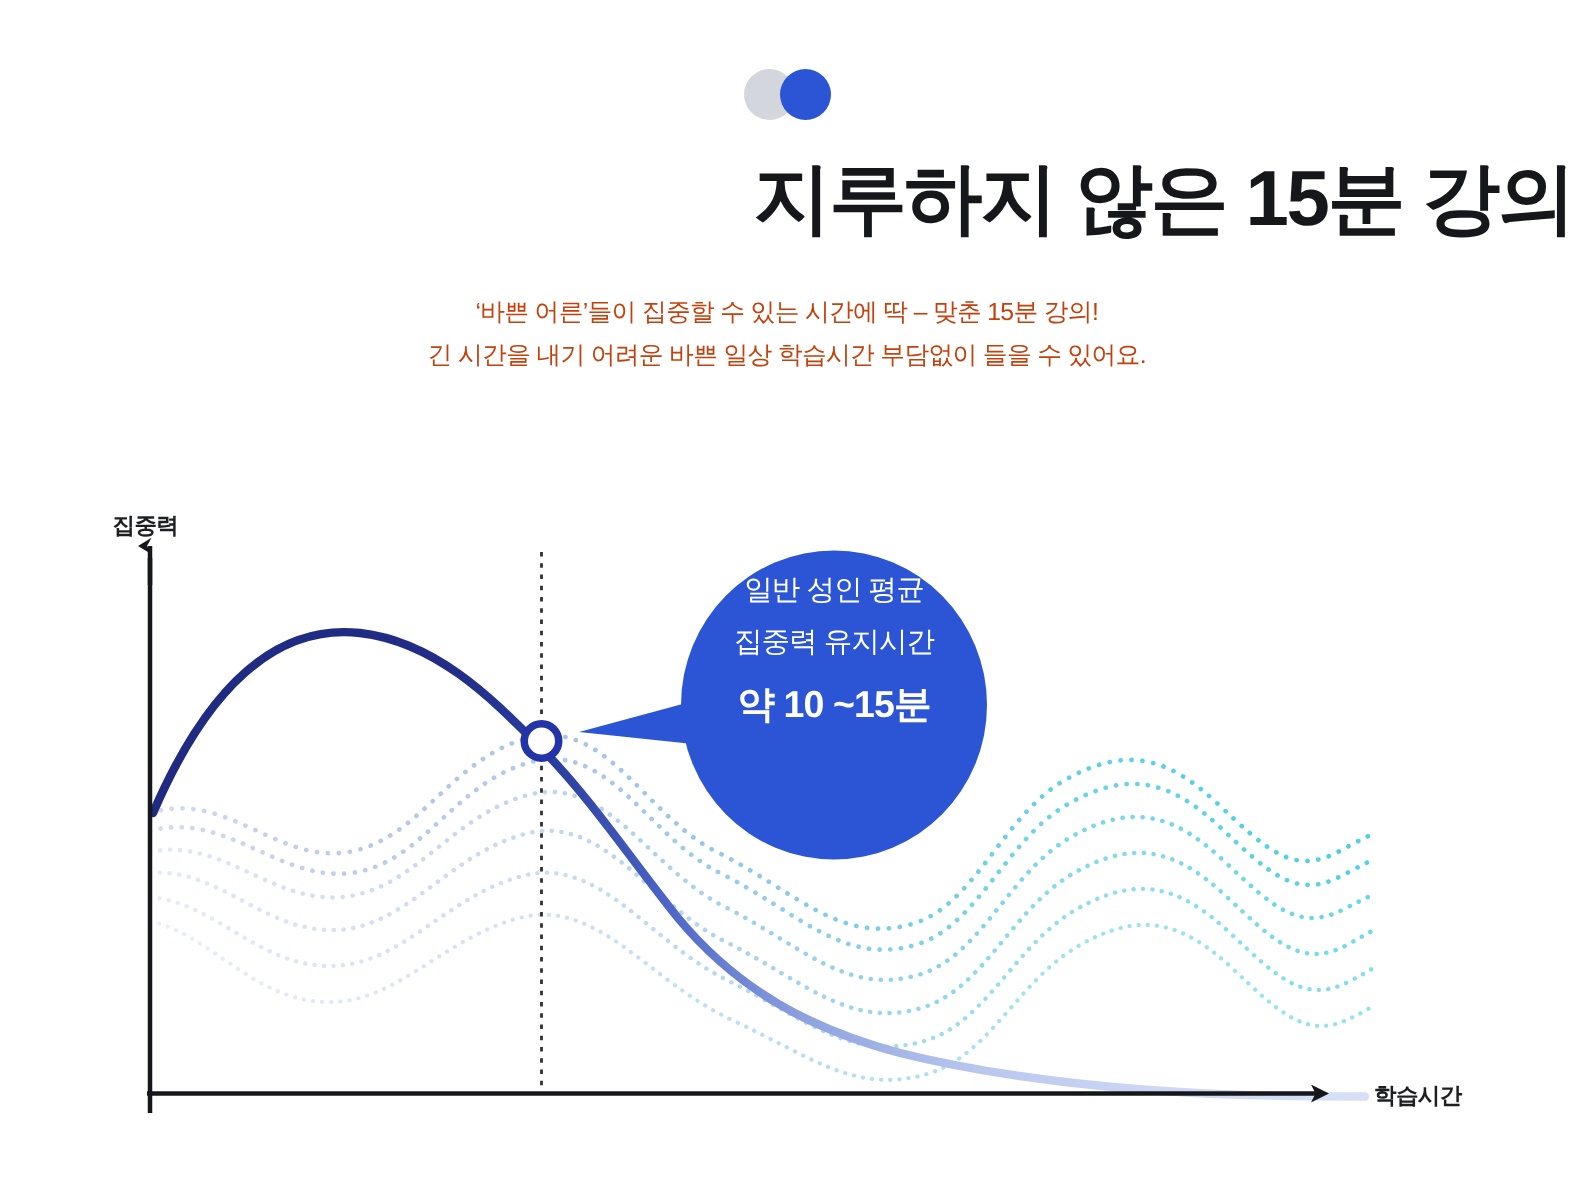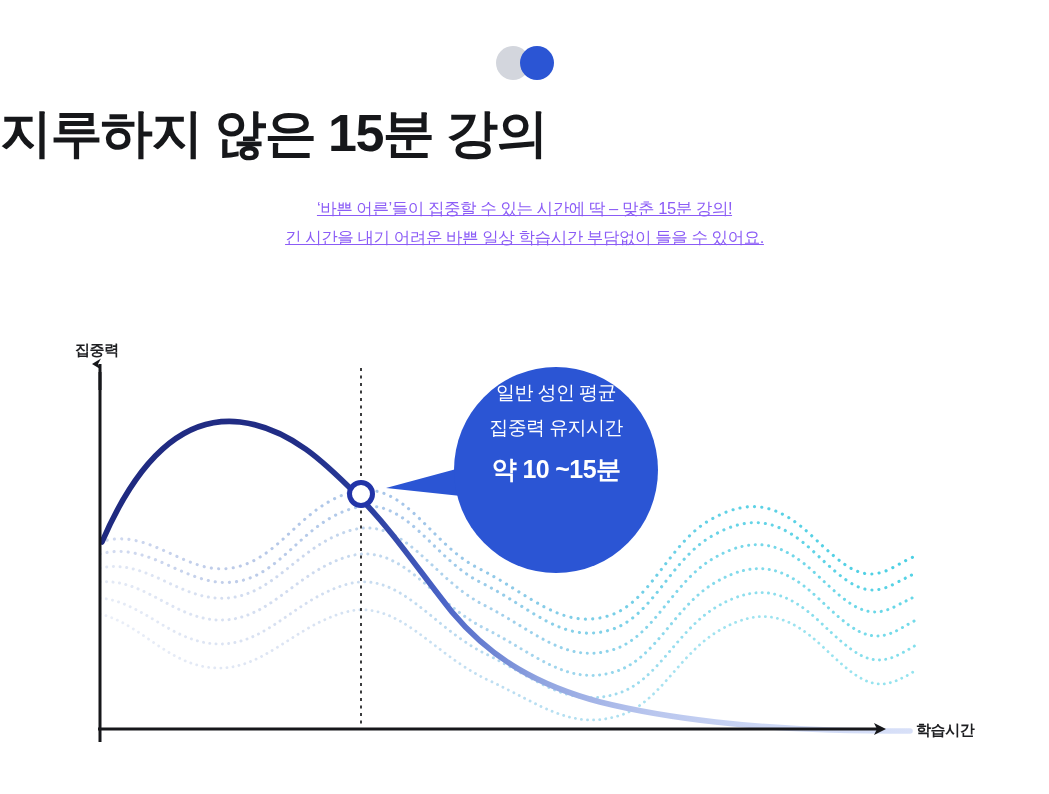--- a/index.html
+++ b/index.html
@@ -39,41 +39,40 @@
   }
   .logo-dots .dot-gray  { background: #d3d6dd; }
   .logo-dots .dot-blue  { background: #2b55d4; margin-left: -10px; }
 
   
   .title {
     position: absolute;
     top: 104px;
     left: 0;
     width: 100%;
-    text-align: left;
+    text-align: right;
     font-size: 52px;
     line-height: 1.15;
     font-weight: 700;
     letter-spacing: -1.6px;
     color: #16171a;
     white-space: nowrap;
   }
 
   
   .subtitle {
     position: absolute;
     top: 194px;
     left: 0;
     width: 100%;
     text-align: center;
-    color: #8b5cf6;
+    color: #c2410c;
     font-size: 16.5px;
     line-height: 29px;
     letter-spacing: -0.45px;
-    text-decoration: underline;
   }
   .subtitle .line { display: block; white-space: nowrap; }
 
   
   .chart-wrap {
     position: absolute;
     top: 330px;
     left: 0;
     width: 1049px;
     height: 440px;

